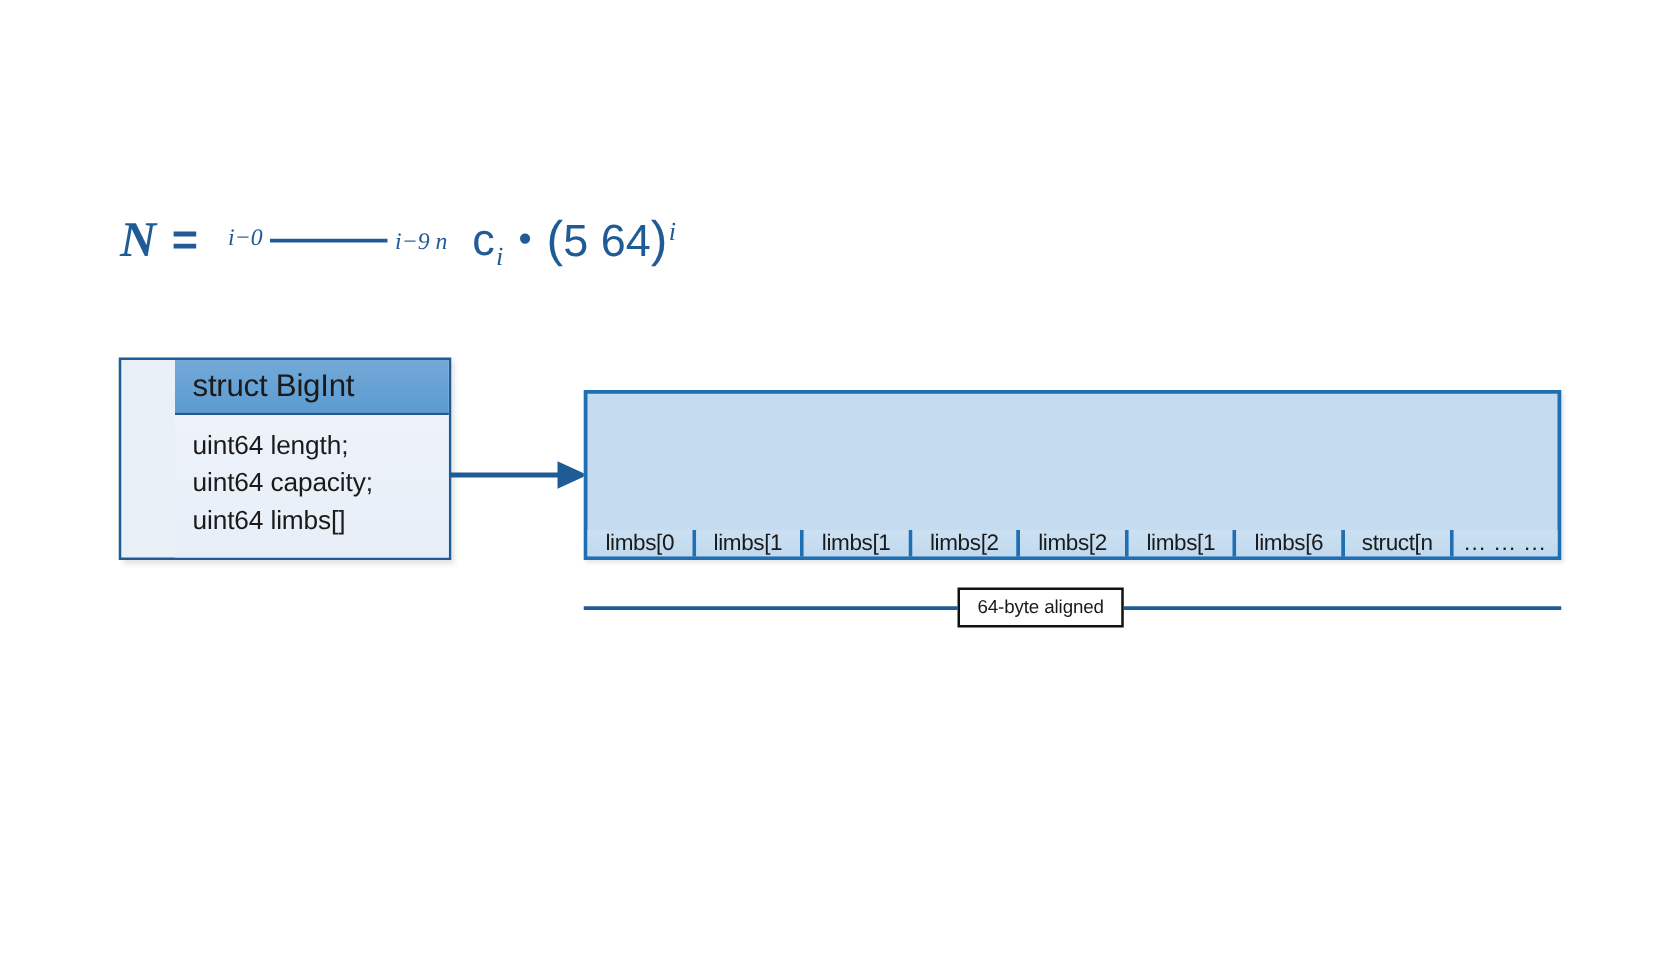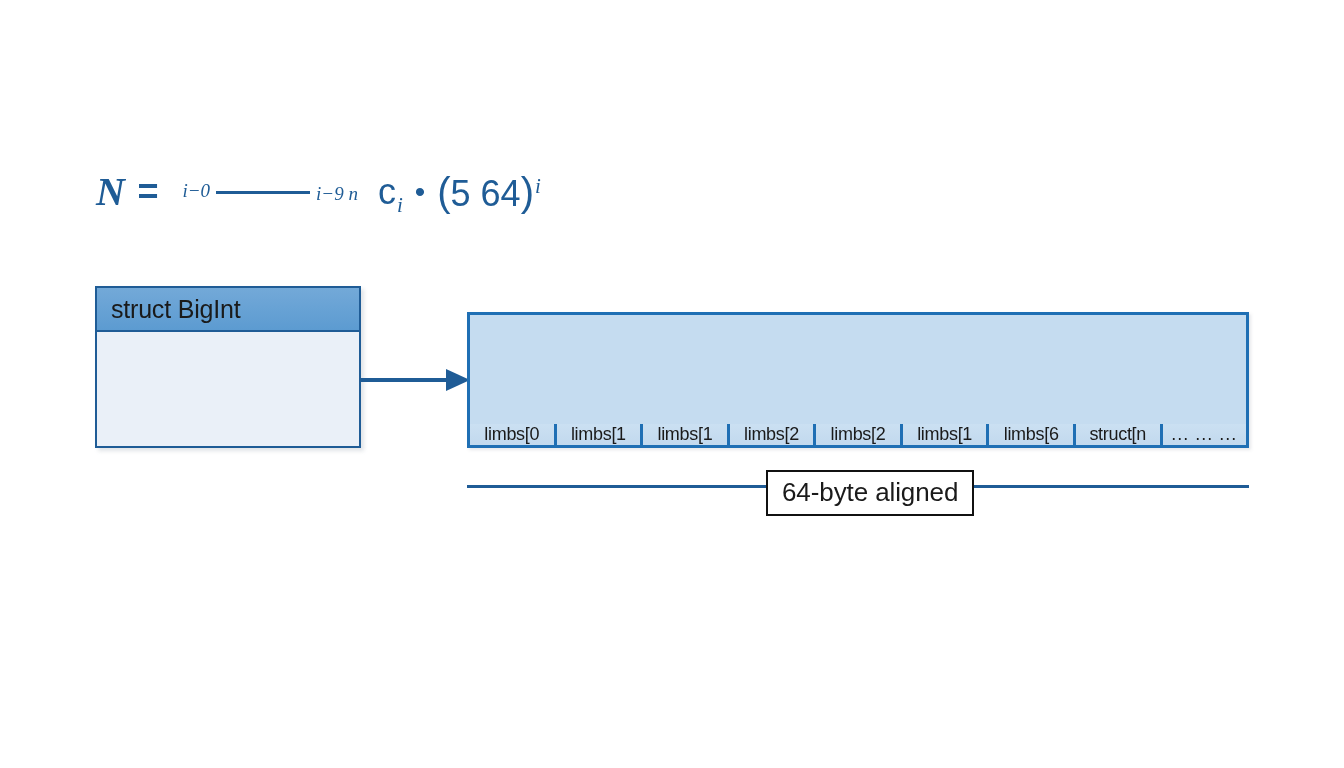--- a/index.html
+++ b/index.html
@@ -110,20 +110,21 @@
   #struct-box {
     position: absolute;
     left: 95px;
     top: 286px;
     width: 266px;
     height: 162px;
     border: 2px solid #1f5c96;
     box-sizing: border-box;
     background: #eaf0f8;
     box-shadow: 3px 3px 4px rgba(120,130,145,0.22);
+    padding-left: 43px;
   }
   #struct-header {
     height: 44px;
     background: linear-gradient(to bottom, #73a9d8 0%, #5c9bd1 100%);
     border-bottom: 2px solid #1f5c96;
     box-sizing: border-box;
     display: flex;
     align-items: center;
     padding-left: 14px;
     color: #1a1a1a;
@@ -196,21 +197,21 @@
     background: #1f5c96;
   }
   #align-label {
     position: absolute;
     left: 766px;
     top: 470px;
     padding: 5px 14px 6px 14px;
     background: #ffffff;
     border: 2px solid #111111;
     box-sizing: border-box;
-    font-size: 26px;
+    font-size: 15px;
     color: #1a1a1a;
     white-space: nowrap;
     letter-spacing: -0.1px;
   }
 </style>
 </head>
 <body>
 
 <div id="canvas">
 
@@ -230,20 +231,25 @@
     <span class="term">
       <span class="paren">(</span>
         <span>5 64</span>
         <span class="paren">)</span>
         <span class="sup">i</span>
     </span>
   </div>
 
   <div id="struct-box">
     <div id="struct-header">struct BigInt</div>
+    <div id="struct-body">
+      <div class="field">uint64 length;</div>
+      <div class="field">uint64 capacity;</div>
+      <div class="field">uint64 limbs[]</div>
+    </div>
   </div>
 
   <svg id="arrow-svg" viewBox="0 0 120 40">
     <line x1="2" y1="20" x2="92" y2="20" stroke="#1f5c96" stroke-width="4"></line>
     <polygon points="88,9 112,20 88,31" fill="#1f5c96"></polygon>
   </svg>
 
   <div id="array">
     <div class="cell">limbs[0</div>
     <div class="cell">limbs[1</div>

